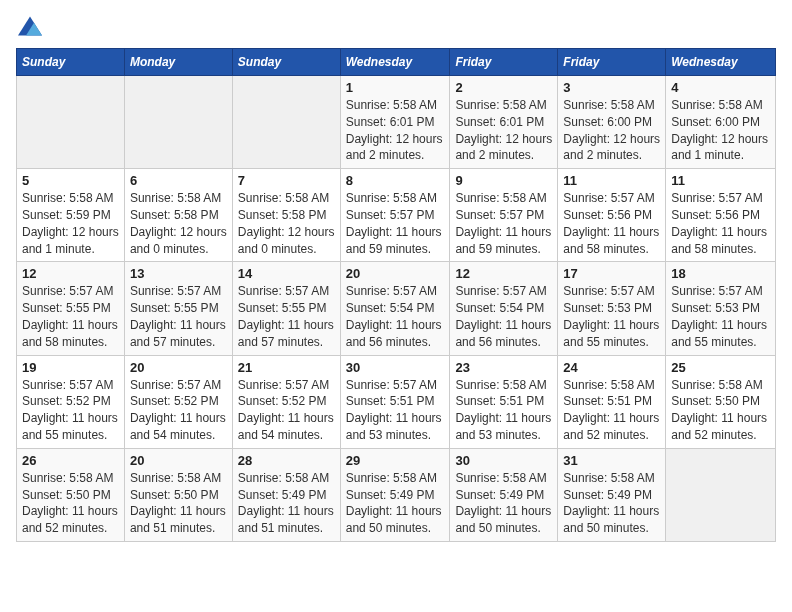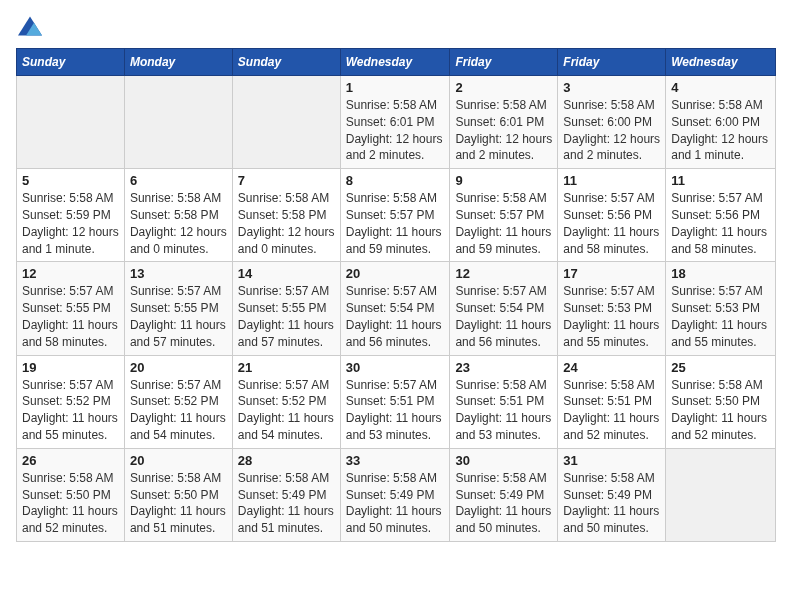--- a/index.html
+++ b/index.html
@@ -285,21 +285,21 @@
 Sunset: 5:50 PM
 Daylight: 11 hours and 51 minutes.</div>
         </td>
         <td>
           <div class="day-number">28</div>
           <div class="day-info" style="white-space: pre-line;">Sunrise: 5:58 AM
 Sunset: 5:49 PM
 Daylight: 11 hours and 51 minutes.</div>
         </td>
         <td>
-          <div class="day-number">33</div>
+          <div class="day-number">29</div>
           <div class="day-info" style="white-space: pre-line;">Sunrise: 5:58 AM
 Sunset: 5:49 PM
 Daylight: 11 hours and 50 minutes.</div>
         </td>
         <td>
           <div class="day-number">30</div>
           <div class="day-info" style="white-space: pre-line;">Sunrise: 5:58 AM
 Sunset: 5:49 PM
 Daylight: 11 hours and 50 minutes.</div>
         </td>

